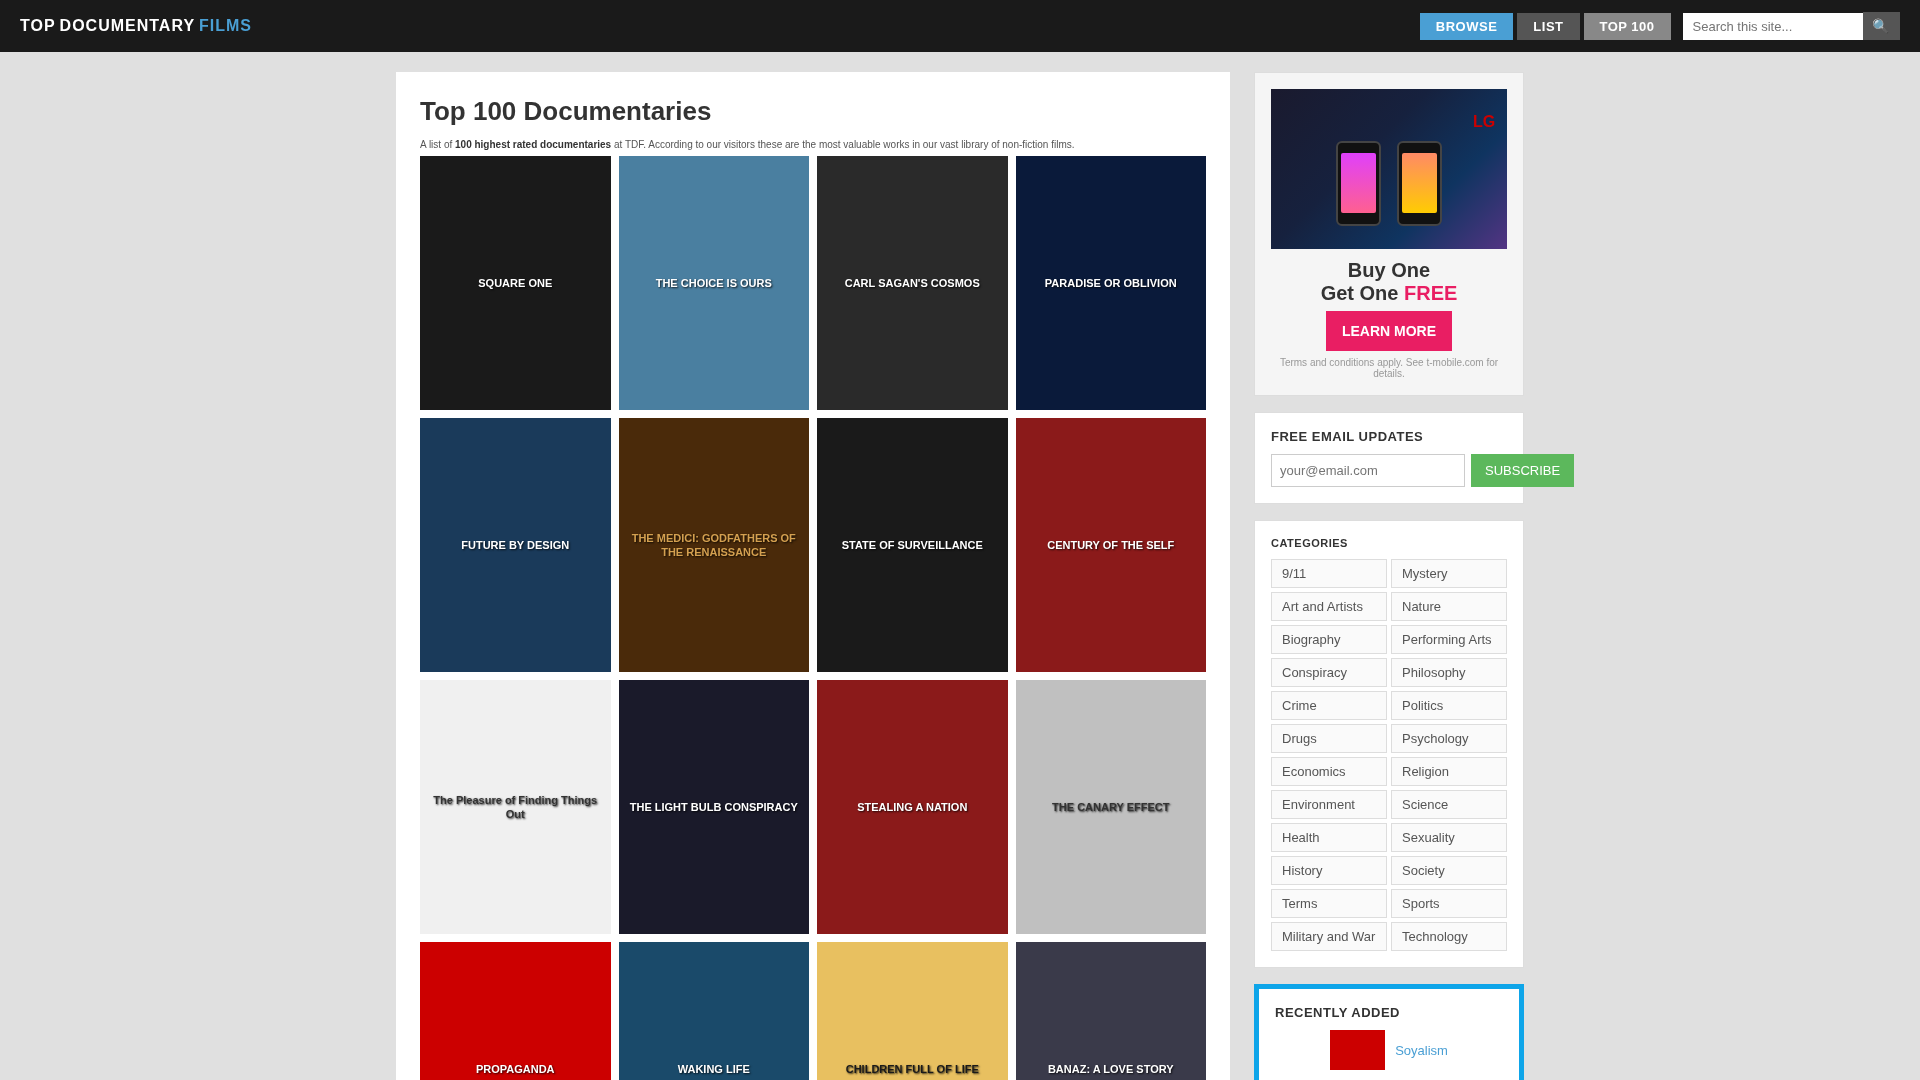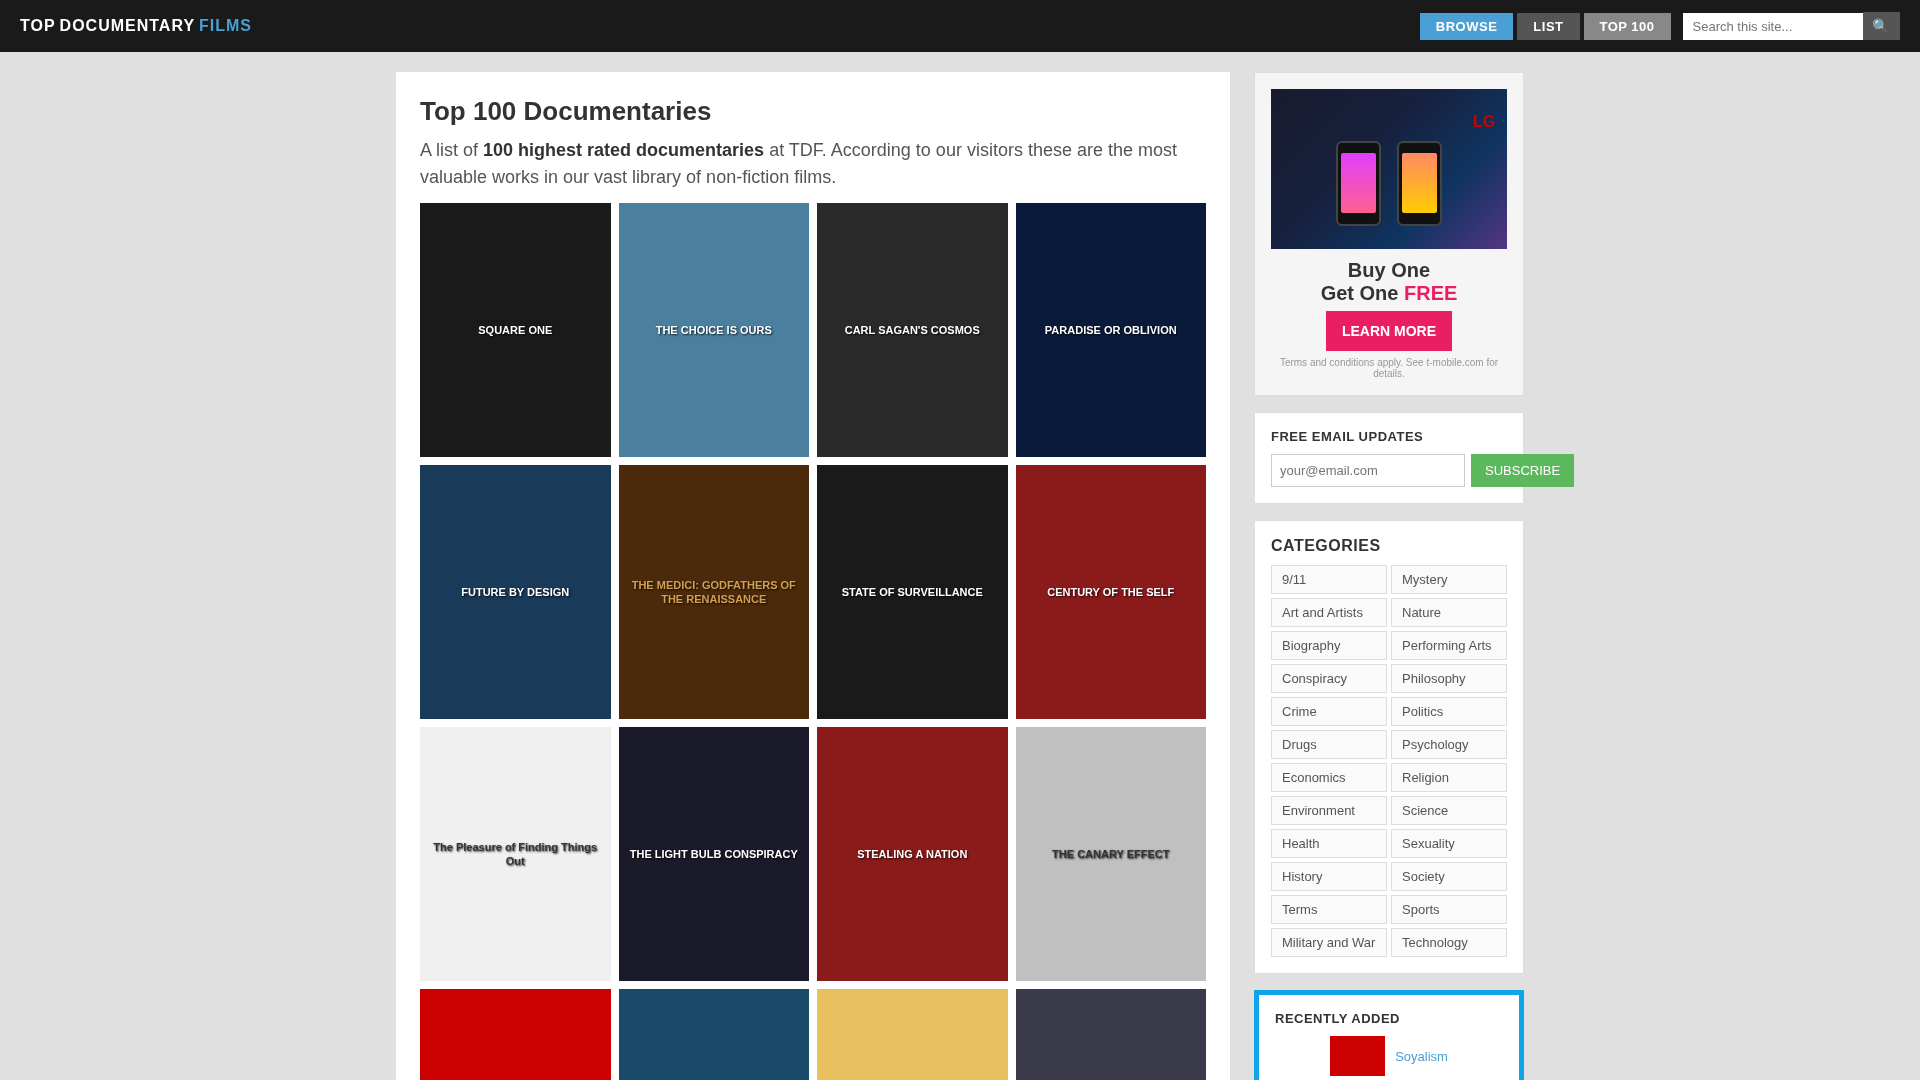--- a/index.html
+++ b/index.html
@@ -59,21 +59,21 @@
       margin: 0 auto;
       display: flex;
       gap: 24px;
       padding: 20px 16px;
     }
     #main { flex: 1; background: #fff; padding: 24px; }
     #sidebar { width: 270px; flex-shrink: 0; }
 
     
     #page-title { font-size: 26px; font-weight: bold; color: #333; margin-bottom: 10px; }
-    #page-desc { font-size: 18px; color: #555; line-height: 1.5; margin-bottom: 12px; }
+    #page-desc { font-size: 10px; color: #555; line-height: 1.5; margin-bottom: 4px; }
     #page-desc strong { font-weight: bold; color: #333; }
 
     
     .film-grid {
       display: grid;
       grid-template-columns: repeat(4, 1fr);
       gap: 8px;
     }
     .film-thumb {
       width: 100%;
@@ -135,21 +135,21 @@
     .ad-text { font-size: 20px; font-weight: bold; color: #333; margin-bottom: 6px; }
     .ad-sub { font-size: 11px; color: #666; }
 
     #email-section { background: #fff; border: 1px solid #ddd; padding: 16px; margin-bottom: 16px; }
     #email-title { font-size: 13px; font-weight: bold; color: #333; margin-bottom: 10px; text-transform: uppercase; letter-spacing: 0.5px; }
     #email-form { display: flex; gap: 6px; }
     #email-input { flex: 1; padding: 8px; border: 1px solid #ccc; font-size: 13px; color: #999; }
     #subscribe-btn { background: #5cb85c; color: #fff; border: none; padding: 8px 14px; font-size: 13px; font-weight: normal; cursor: pointer; text-transform: uppercase; }
 
     #categories-section { background: #fff; border: 1px solid #ddd; padding: 16px; margin-bottom: 16px; }
-    #categories-title { font-size: 16px; font-weight: bold; color: #333; margin-bottom: 10px; text-transform: uppercase; letter-spacing: 0.5px; }
+    #categories-title { font-size: 11px; font-weight: bold; color: #333; margin-bottom: 10px; text-transform: uppercase; letter-spacing: 0.5px; }
     .cat-grid { display: grid; grid-template-columns: 1fr 1fr; gap: 4px; }
     .cat-item {
       border: 1px solid #ddd;
       padding: 6px 10px;
       font-size: 13px;
       color: #555;
       cursor: pointer;
       background: #fafafa;
       white-space: nowrap;
     }

